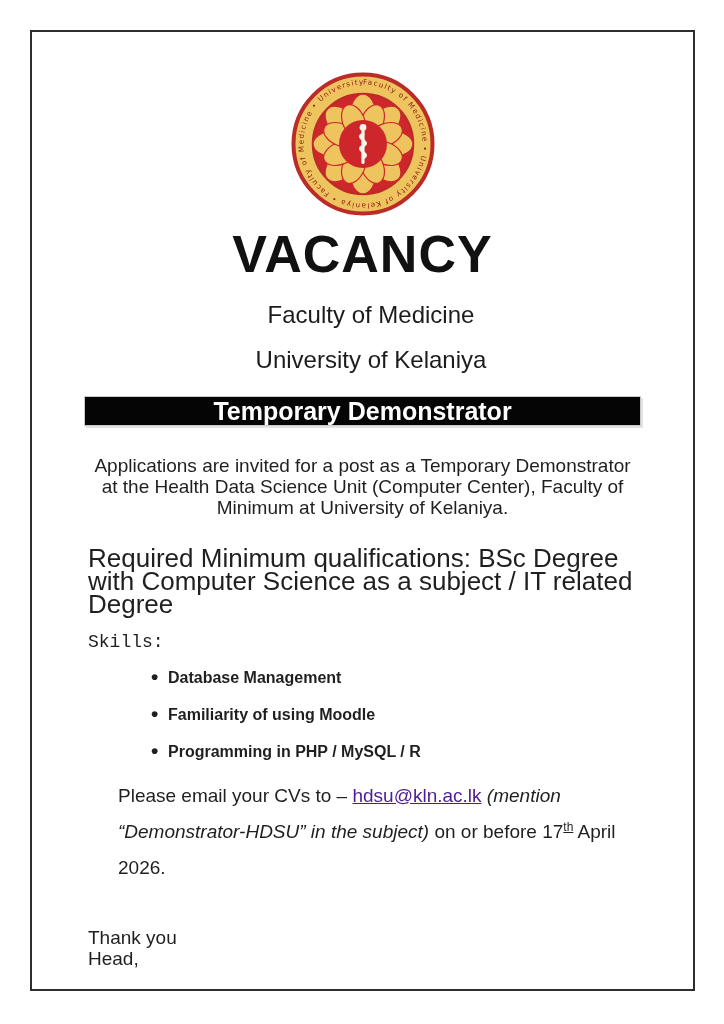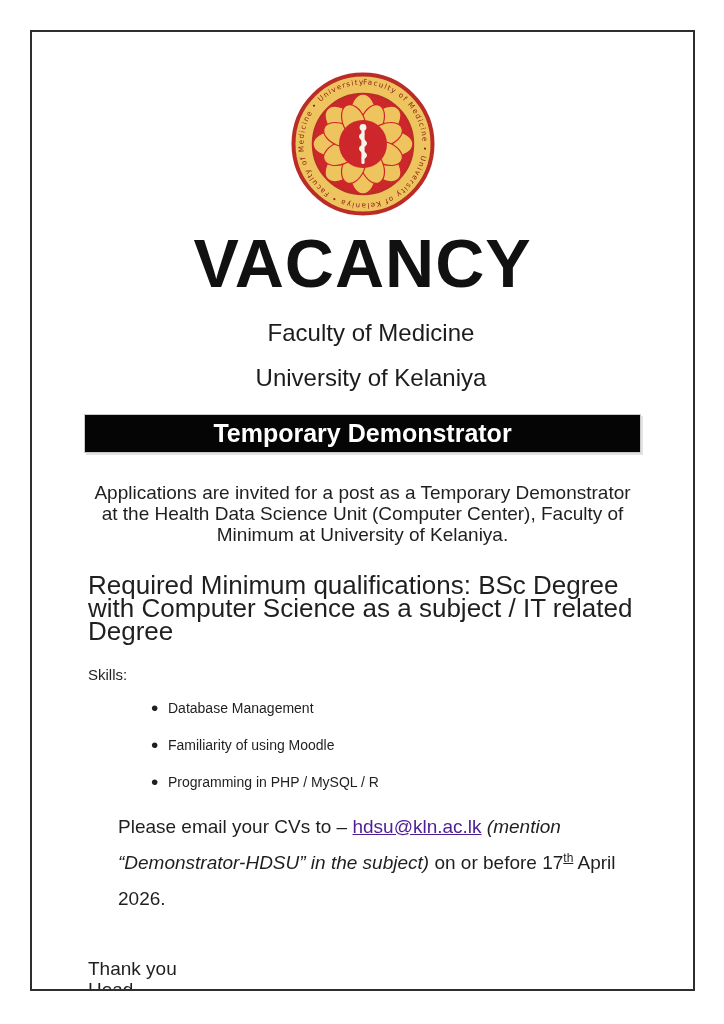--- a/index.html
+++ b/index.html
@@ -20,35 +20,35 @@
   }
   .logo-wrap {
     margin-top: 40px;
     display: flex;
     justify-content: center;
   }
   .logo-wrap svg { width: 144px; height: 144px; }
   .title {
     margin-top: 8px;
     text-align: center;
-    font-size: 68px;
+    font-size: 52px;
     font-weight: bold;
     letter-spacing: 1px;
     color: #111111;
   }
   .subtitle {
     margin-top: 17px;
     text-align: center;
     font-size: 24px;
     color: #1c1c1c;
     padding-left: 17px;
   }
   .banner {
     margin: 22px 52px 0 52px;
-    height: 39px;
+    height: 30px;
     background: #050505;
     border: 1px solid #c9c9c9;
     box-shadow: 2px 2px 0 #e3e3e3;
     display: flex;
     align-items: center;
     justify-content: center;
   }
   .banner span {
     color: #ffffff;
     font-size: 25px;
@@ -60,33 +60,35 @@
     font-size: 19px;
     line-height: 21px;
   }
   .qualifications {
     margin: 29px 56px 0 56px;
     text-align: left;
     font-size: 26px;
     line-height: 23px;
   }
   .skills-label {
-    margin: 23px 56px 0 56px;
-    font-size: 15px;
+    margin: 16px 56px 0 56px;
+    font-size: 18px;
+    font-family: Liberation Mono, monospace;
   }
   ul.skills {
     margin: 15px 0 0 120px;
     list-style: none;
   }
   ul.skills li {
     position: relative;
-    font-size: 14px;
+    font-size: 16px;
     line-height: 21px;
     margin-bottom: 16px;
     padding-left: 16px;
+    font-weight: bold;
   }
   ul.skills li::before {
     content: "\2022";
     position: absolute;
     left: -1px; top: -1px;
     font-size: 21px;
   }
   .email-para {
     margin: 14px 60px 0 86px;
     font-size: 19px;

